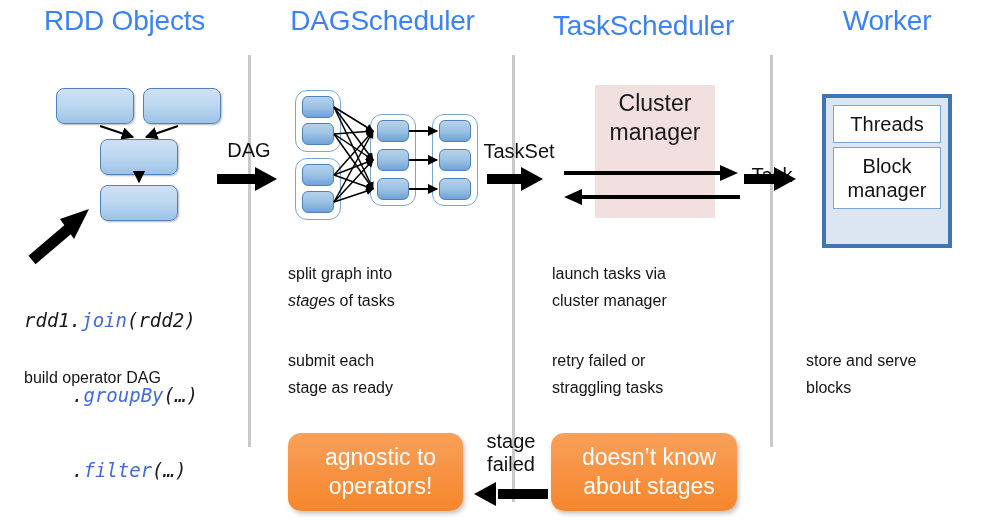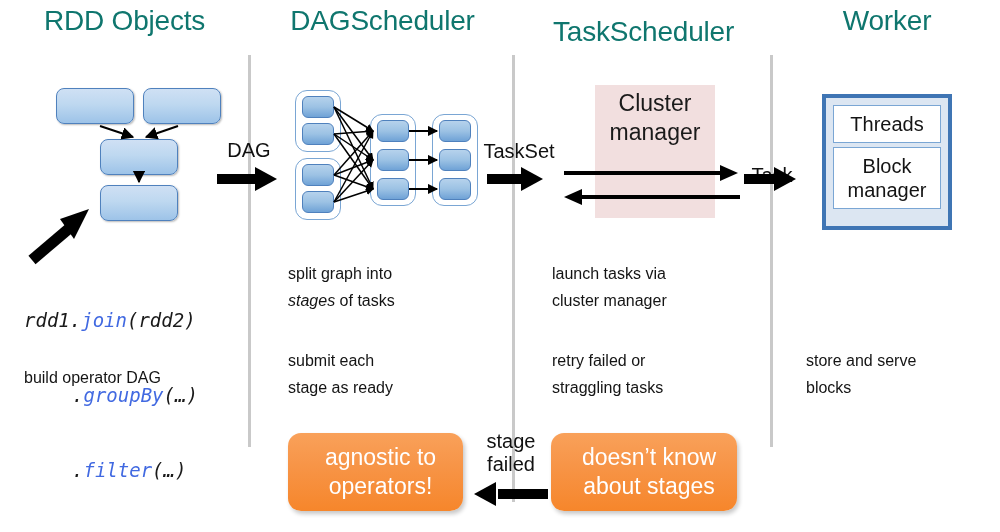--- a/index.html
+++ b/index.html
@@ -16,21 +16,21 @@
     width: 1000px;
     height: 532px;
     overflow: hidden;
     background: #ffffff;
   }
   .abs { position: absolute; }
 
   
   .col-title {
     font-size: 28px;
-    color: #0f766e;
+    color: #3b82f6;
     letter-spacing: -0.2px;
     white-space: nowrap;
     text-align: center;
   }
 
   
   .divider {
     background: #c9c9c9;
     width: 3px;
   }
@@ -142,21 +142,21 @@
 
   svg { display: block; overflow: visible; }
 </style>
 </head>
 <body>
 
 <div id="canvas">
 
   <div class="abs col-title" style="left:0px; top:5px; width:249px;">RDD Objects</div>
   <div class="abs col-title" style="left:252px; top:5px; width:261px;">DAGScheduler</div>
-  <div class="abs col-title" style="left:516px; top:16px; width:255px;">TaskScheduler</div>
+  <div class="abs col-title" style="left:516px; top:10px; width:255px;">TaskScheduler</div>
   <div class="abs col-title" style="left:774px; top:5px; width:226px;">Worker</div>
 
   <div class="abs divider" style="left:248px; top:55px; height:392px;"></div>
   <div class="abs divider" style="left:512px; top:55px; height:447px;"></div>
   <div class="abs divider" style="left:770px; top:55px; height:392px;"></div>
 
   <div class="abs rdd-box" style="left:56px; top:88px; width:78px; height:36px;"></div>
   <div class="abs rdd-box" style="left:143px; top:88px; width:78px; height:36px;"></div>
   <div class="abs rdd-box" style="left:100px; top:139px; width:78px; height:36px;"></div>
   <div class="abs rdd-box" style="left:100px; top:185px; width:78px; height:36px;"></div>
@@ -278,21 +278,21 @@
     <div>retry failed or</div>
     <div>straggling tasks</div>
   </div>
 
   <div class="abs edge-label" style="left:738px; top:140px; width:68px;margin-top:24px;">Task</div>
   <svg class="abs" style="left:742px; top:168px;" width="66" height="26">
     <path d="M2,11 L36,11" stroke="#000000" stroke-width="10" fill="none"></path>
     <path d="M54,11 L32,23 L32,-1 z" fill="#000000"></path>
   </svg>
 
-  <div class="abs worker-outer" style="left:822px; top:94px; width:130px; height:136px; padding:7px;">
+  <div class="abs worker-outer" style="left:822px; top:94px; width:130px; height:154px; padding:7px;">
     <div class="worker-inner" style="height:38px;">
       <span>Threads</span>
     </div>
     <div class="worker-inner" style="height:62px; margin-top:4px;">
       <span>
         <span>Block</span><br>
         <span>manager</span>
       </span>
     </div>
   </div>

